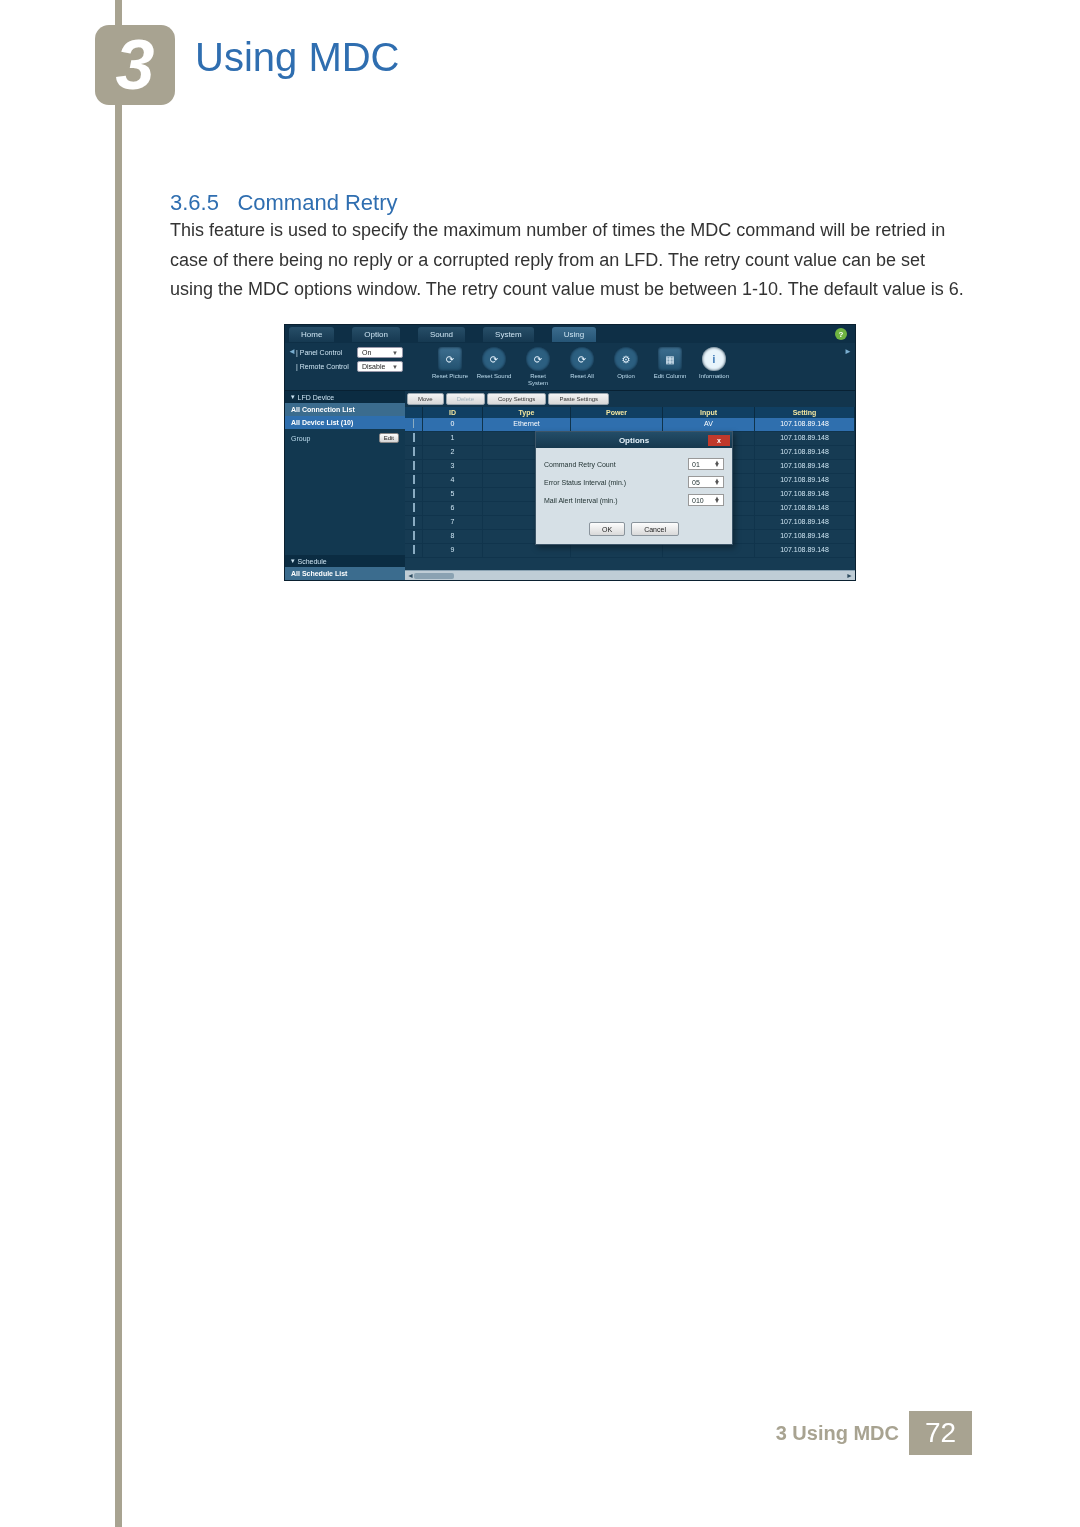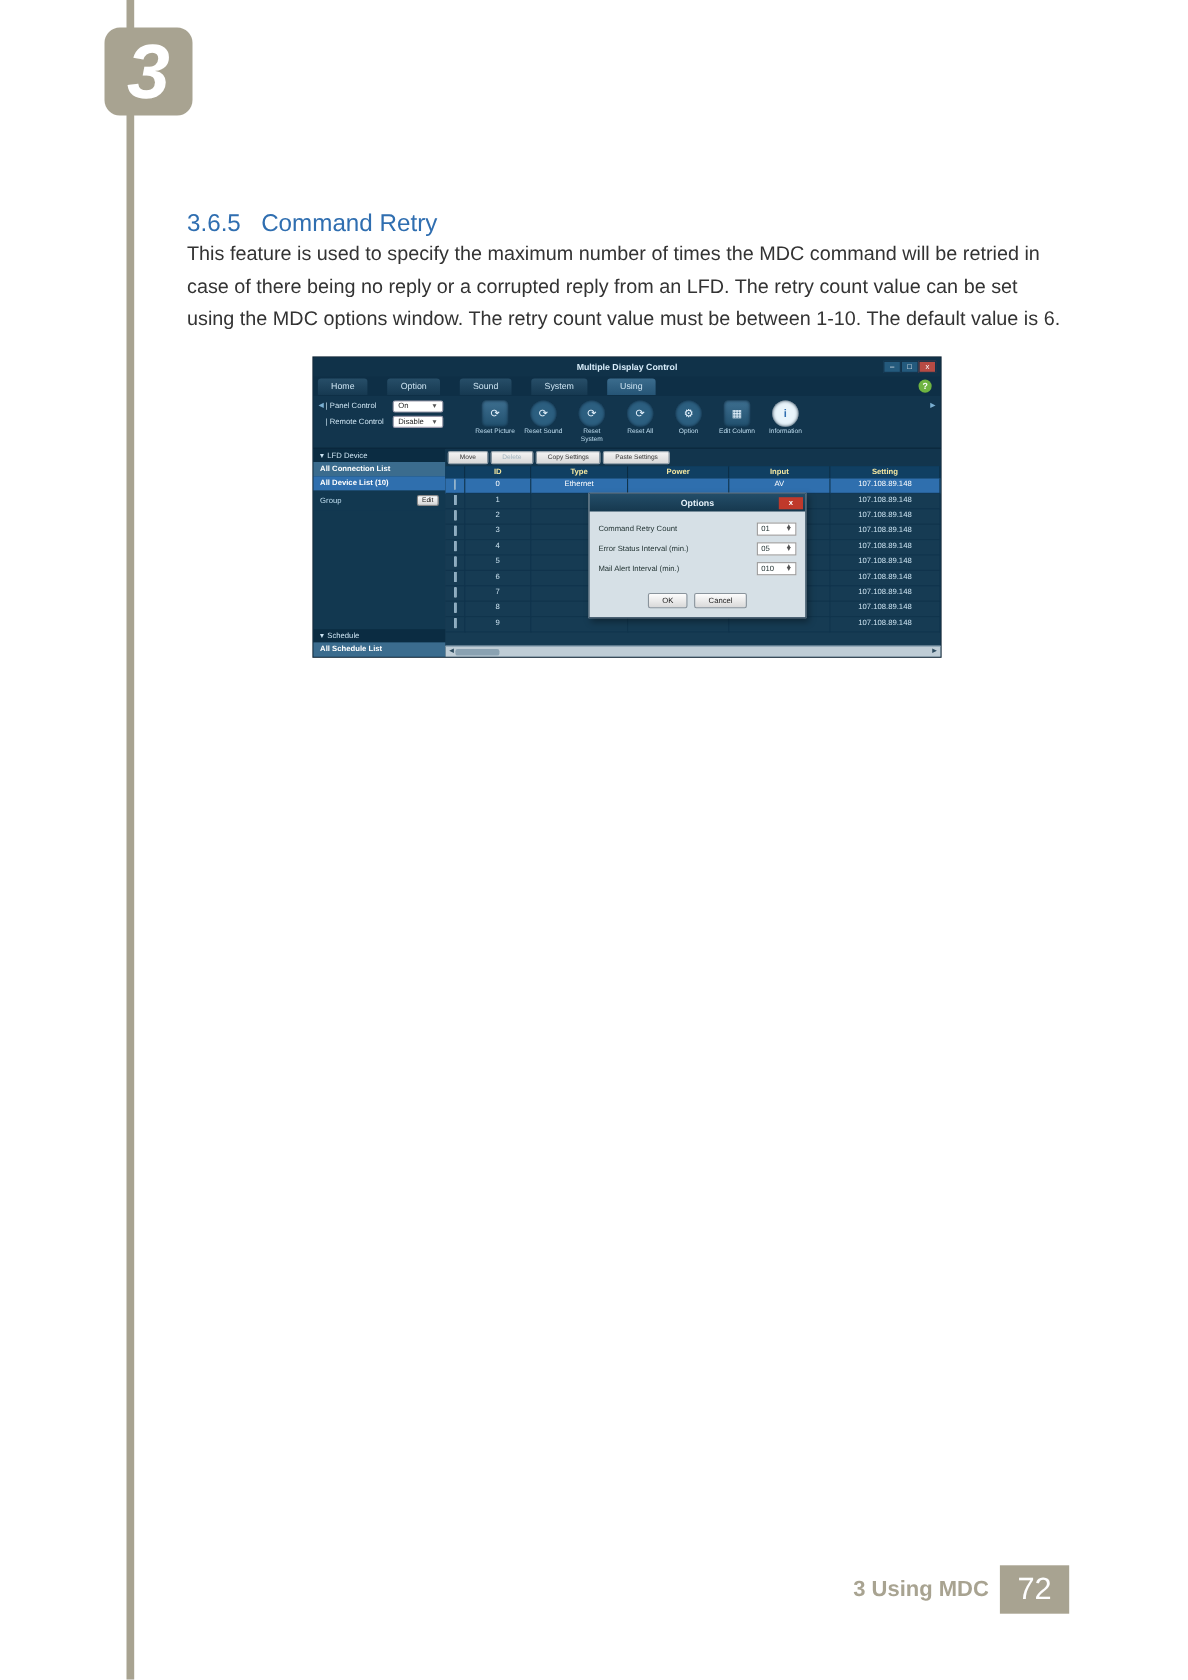--- a/index.html
+++ b/index.html
@@ -298,21 +298,21 @@
     display: flex; align-items: center; justify-content: space-between;
     padding: 0 2px;
   }
   .bottom-scroll .sb-thumb { height: 6px; width: 40px; background: #8aa2b2; border-radius: 2px; }
   .bottom-scroll .sb-arr { font-size: 7px; color: #2e4c60; }
 
   
   .page-footer {
     position: absolute;
     right: 108px;
-    bottom: 60px;
+    bottom: 72px;
     display: flex;
     align-items: center;
     gap: 10px;
   }
   .footer-text { color: #a8a391; font-weight: bold; font-size: 20px; }
   .footer-badge {
     background: #a8a391;
     color: #fff;
     font-size: 28px;
     font-weight: normal;
@@ -322,40 +322,32 @@
     align-items: center;
     justify-content: center;
   }
 </style>
 </head>
 <body>
 
 <div class="page">
   <div class="side-stripe"></div>
   <div class="chapter-badge">3</div>
+  <div class="chapter-title">Using MDC</div>
 
   <div class="content">
     <div class="section-heading">
       <span class="section-num">3.6.5</span>
       <span class="section-title">Command Retry</span>
     </div>
     <p class="body-text">This feature is used to specify the maximum number of times the MDC command will be retried in case of there being no reply or a corrupted reply from an LFD. The retry count value can be set using the MDC options window. The retry count value must be between 1-10. The default value is 6.</p>
 
     <div class="screenshot-wrap">
       <div class="app-window">
 
-        <div class="titlebar">
-          <span style="width:48px"></span>
-          <span class="titlebar-title">Multiple Display Control</span>
-          <span class="win-controls">
-            <span class="win-btn">–</span>
-            <span class="win-btn">□</span>
-            <span class="win-btn close">x</span>
-          </span>
-        </div>
 
         <div class="menubar">
           <span class="tabitem">Home</span>
           <span class="tabitem">Option</span>
           <span class="tabitem">Sound</span>
           <span class="tabitem">System</span>
           <span class="tabitem active">Using</span>
           <span class="help-badge">?</span>
         </div>
 

